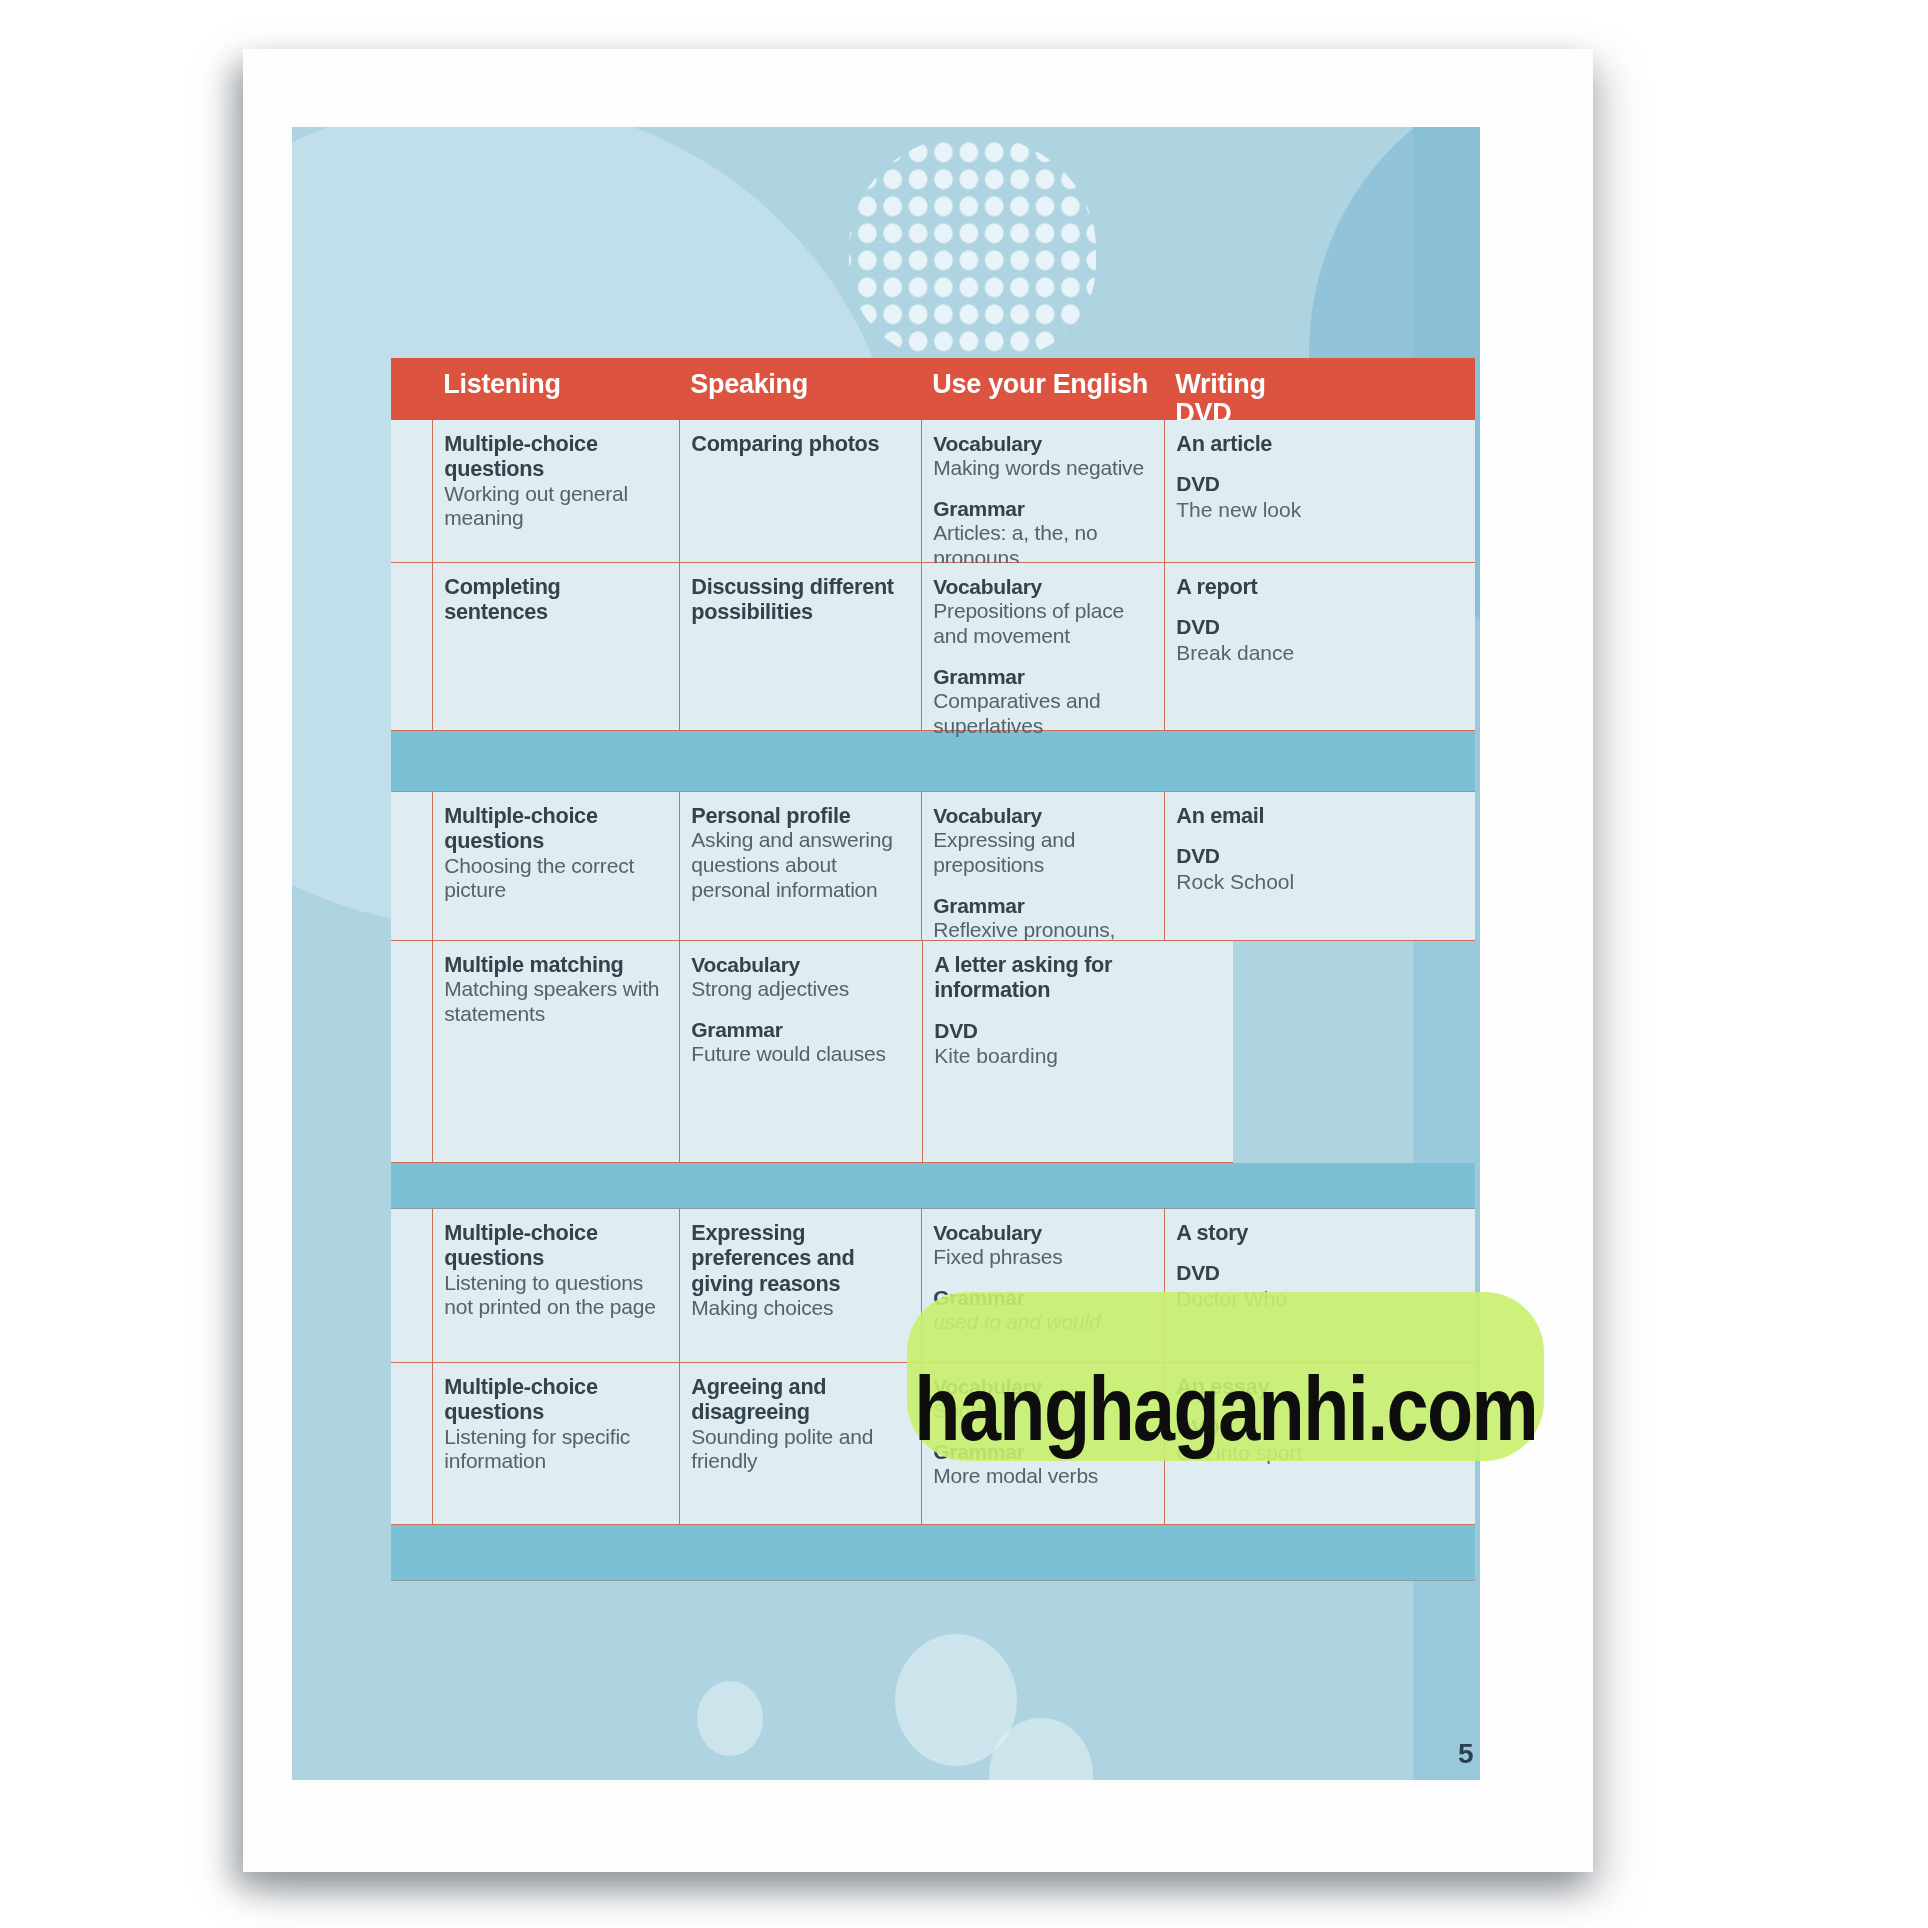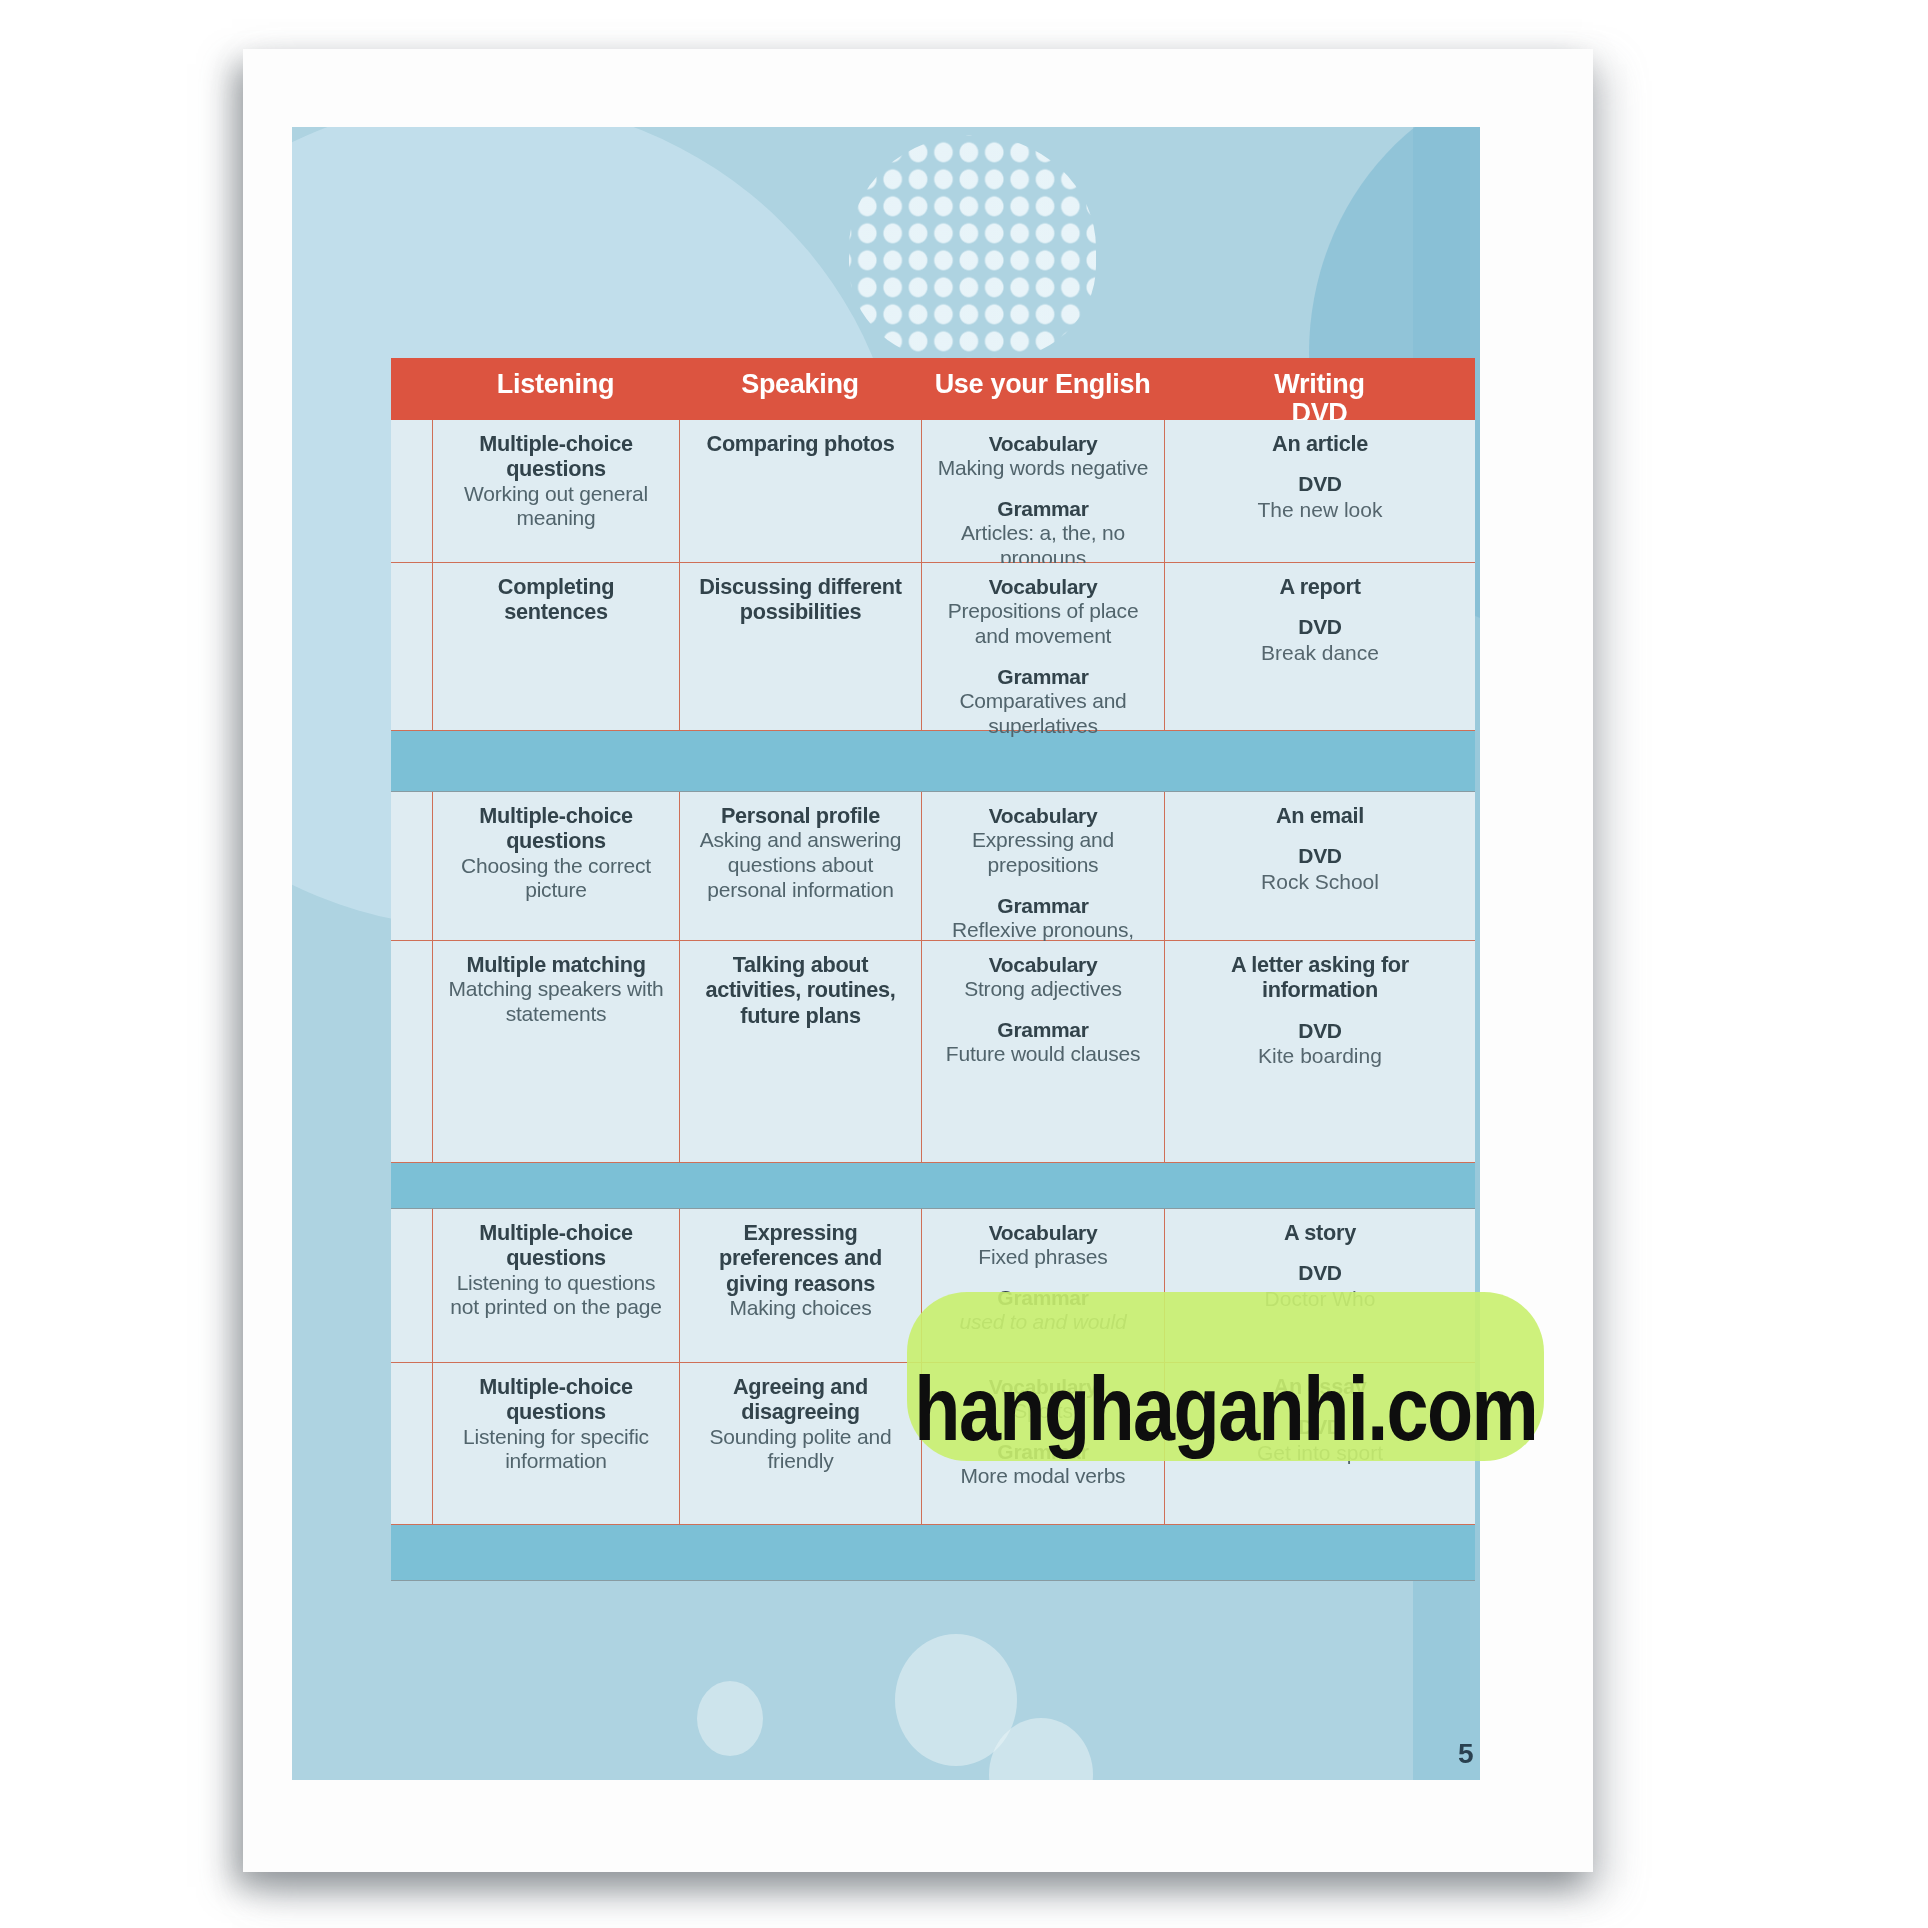--- a/index.html
+++ b/index.html
@@ -23,21 +23,21 @@
                   background:rgba(128,188,213,.45);}
   .bg-dots{position:absolute;left:557px;top:7.5px;width:247px;height:226px;border-radius:50% 50% 42% 42%;
            background-image:radial-gradient(rgba(238,247,251,.9) 8.5px, rgba(238,247,251,0) 10px);
            background-size:25.4px 27px;background-position:5.6px 3.8px;}
   .splotch{position:absolute;border-radius:50%;background:rgba(235,245,248,.5);}
   .sp1{left:603px;top:1507px;width:122px;height:132px;}
   .sp2{left:697px;top:1591px;width:104px;height:113px;}
   .sp3{left:405px;top:1554px;width:66px;height:75px;}
 
   
-  .sstable{position:absolute;left:391px;top:358px;width:1084px;text-align:center;}
+  .sstable{position:absolute;left:391px;top:358px;width:1084px;}
   .trow{display:flex;box-sizing:border-box;}
   .cell{box-sizing:border-box;padding:11.3px 11.3px 9.4px 11.3px;background:#dfecf2;
         border-bottom:1.9px solid #cf6f57;}
   .cell.mid{border-left:1.9px solid #cf6f57;}
   .c0{width:41px;padding:0;}
   .c1{width:247px;}
   .c2{width:242px;}
   .c3{width:243px;}
   .c4{width:311px;}
 
@@ -167,24 +167,20 @@
         <div class="dvdtitle">Rock School</div>
       </div>
     </div>
 
     <div class="trow r4">
       <div class="cell c0"></div>
       <div class="cell c1 mid">
         <div class="ttl">Multiple matching</div>
         <div class="det">Matching speakers with statements</div>
       </div>
-      <div class="cell c2 mid">
-        <div class="ttl">Talking about activities, routines, future plans</div>
-        <div class="det"></div>
-      </div>
       <div class="cell c3 mid">
         <div class="lab">Vocabulary</div>
         <div class="det">Strong adjectives</div>
         <div class="lab sec">Grammar</div>
         <div class="det">Future would clauses</div>
       </div>
       <div class="cell c4 mid">
         <div class="ttl">A letter asking for information</div>
         <div class="lab sec">DVD</div>
         <div class="dvdtitle">Kite boarding</div>

